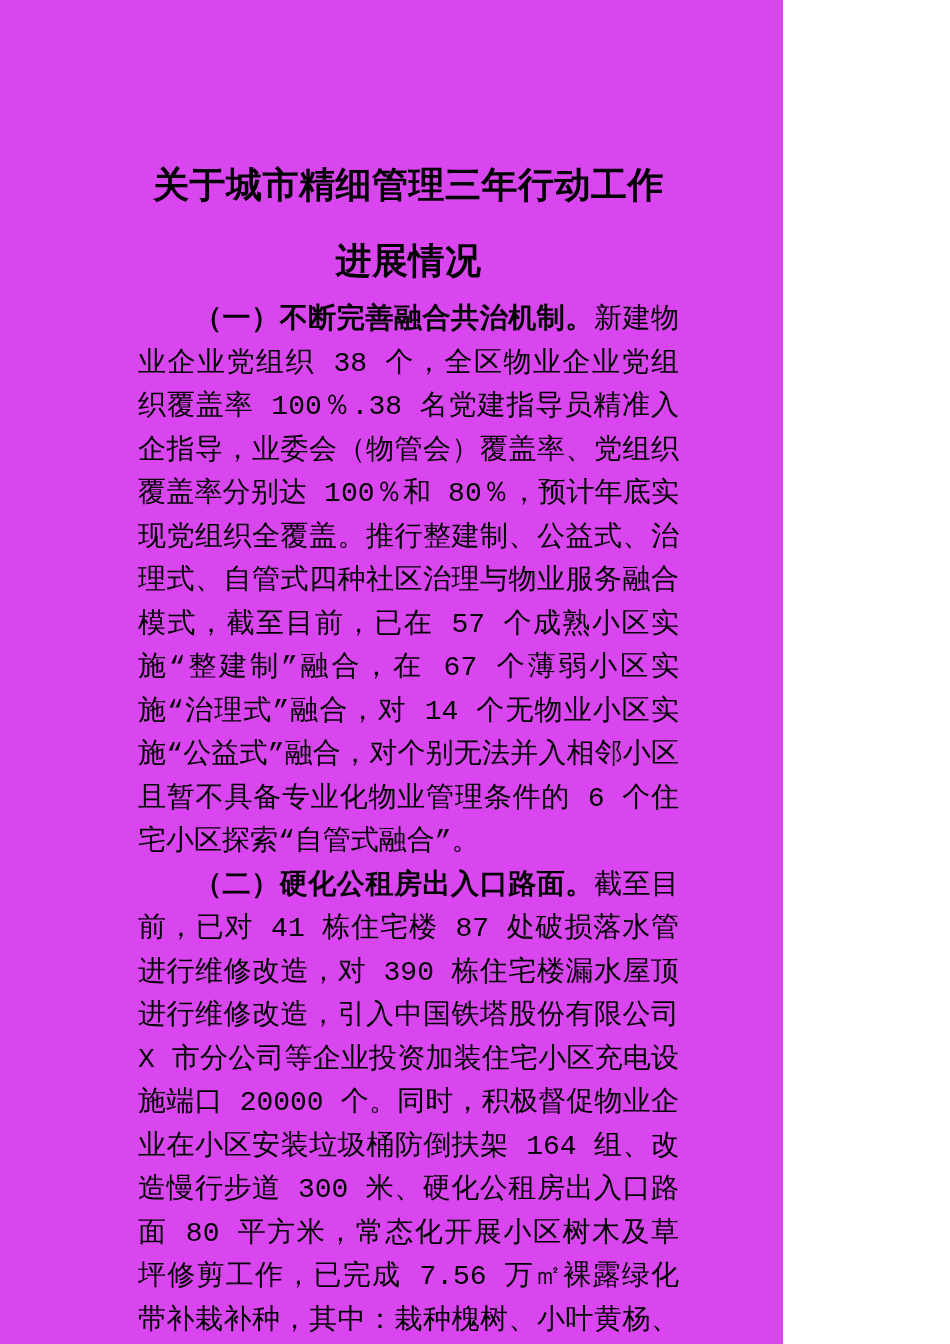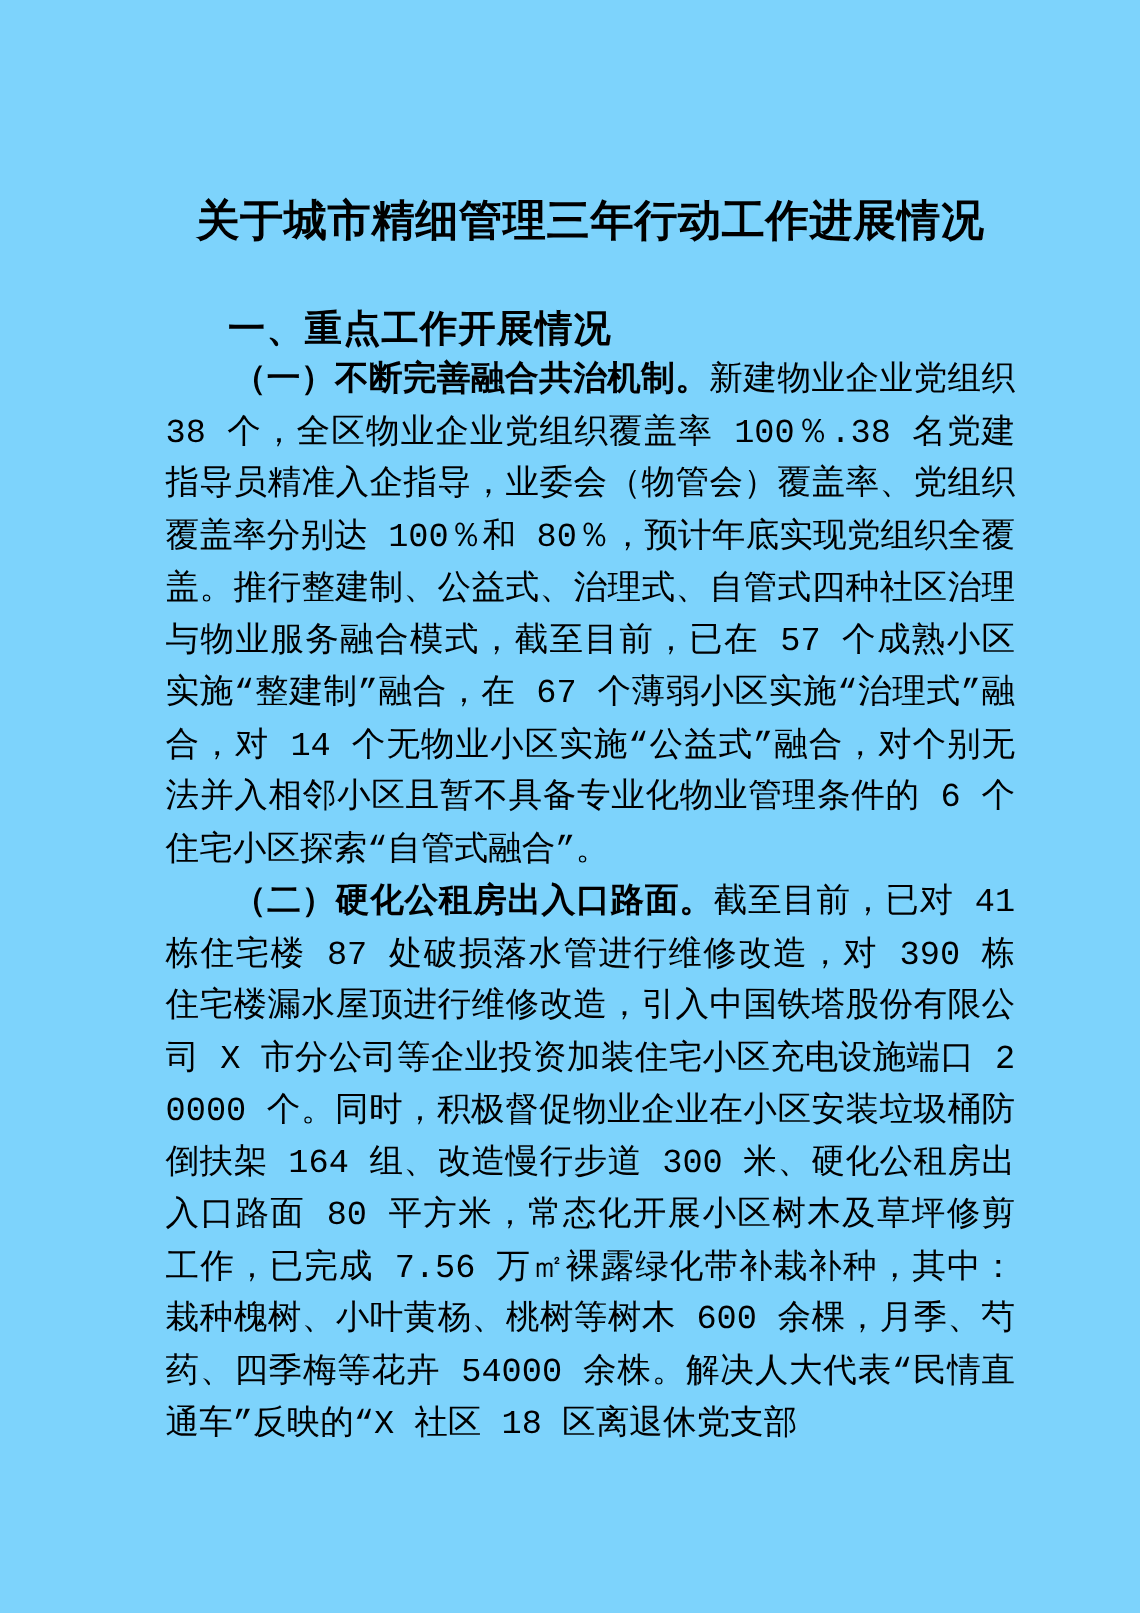--- a/index.html
+++ b/index.html
@@ -7,25 +7,25 @@
     padding: 0;
   }
   body {
     width: 950px;
     height: 1344px;
     background: #ffffff;
     overflow: hidden;
   }
   .doc-page {
     box-sizing: border-box;
-    width: 950px;
+    width: 783px;
     height: 1344px;
     padding: 146px 104px 18px 138px;
     color: #000000;
-    background: #7dd3fc;
+    background: #d946ef;
   }
   .doc-title {
     font-family: "DejaVu Serif", "Liberation Serif", serif;
     font-weight: bold;
     font-size: 36px;
     line-height: 76px;
     text-align: center;
     letter-spacing: 0.5px;
   }
   .section-heading {
@@ -52,18 +52,17 @@
   }
 </style>
 </head>
 <body>
 
 <div class="doc-page">
   <div class="doc-title">
     <div>关于城市精细管理三年行动工作进展情况</div>
   </div>
 
-  <h2 class="section-heading">一、重点工作开展情况</h2>
 
   <p class="body-para"><span class="para-lead">（一）不断完善融合共治机制。</span><span>新建物业企业党组织 38 个，全区物业企业党组织覆盖率 100％.38 名党建指导员精准入企指导，业委会（物管会）覆盖率、党组织覆盖率分别达 100％和 80％，预计年底实现党组织全覆盖。推行整建制、公益式、治理式、自管式四种社区治理与物业服务融合模式，截至目前，已在 57 个成熟小区实施“整建制”融合，在 67 个薄弱小区实施“治理式”融合，对 14 个无物业小区实施“公益式”融合，对个别无法并入相邻小区且暂不具备专业化物业管理条件的 6 个住宅小区探索“自管式融合”。</span></p>
 
   <p class="body-para"><span class="para-lead">（二）硬化公租房出入口路面。</span><span>截至目前，已对 41 栋住宅楼 87 处破损落水管进行维修改造，对 390 栋住宅楼漏水屋顶进行维修改造，引入中国铁塔股份有限公司 X 市分公司等企业投资加装住宅小区充电设施端口 20000 个。同时，积极督促物业企业在小区安装垃圾桶防倒扶架 164 组、改造慢行步道 300 米、硬化公租房出入口路面 80 平方米，常态化开展小区树木及草坪修剪工作，已完成 7.56 万㎡裸露绿化带补栽补种，其中：栽种槐树、小叶黄杨、桃树等树木 600 余棵，月季、芍药、四季梅等花卉 54000 余株。解决人大代表“民情直通车”反映的“X 社区 18 区离退休党支部</span></p>
 </div>
 
 </body></html>

